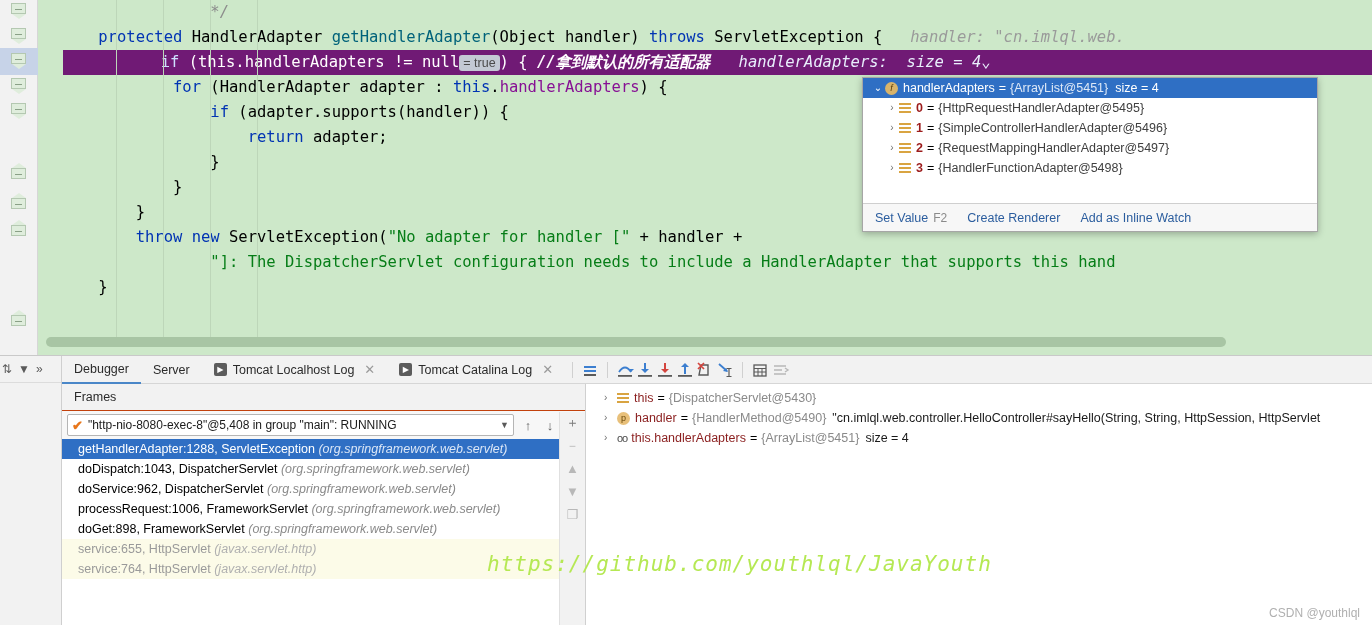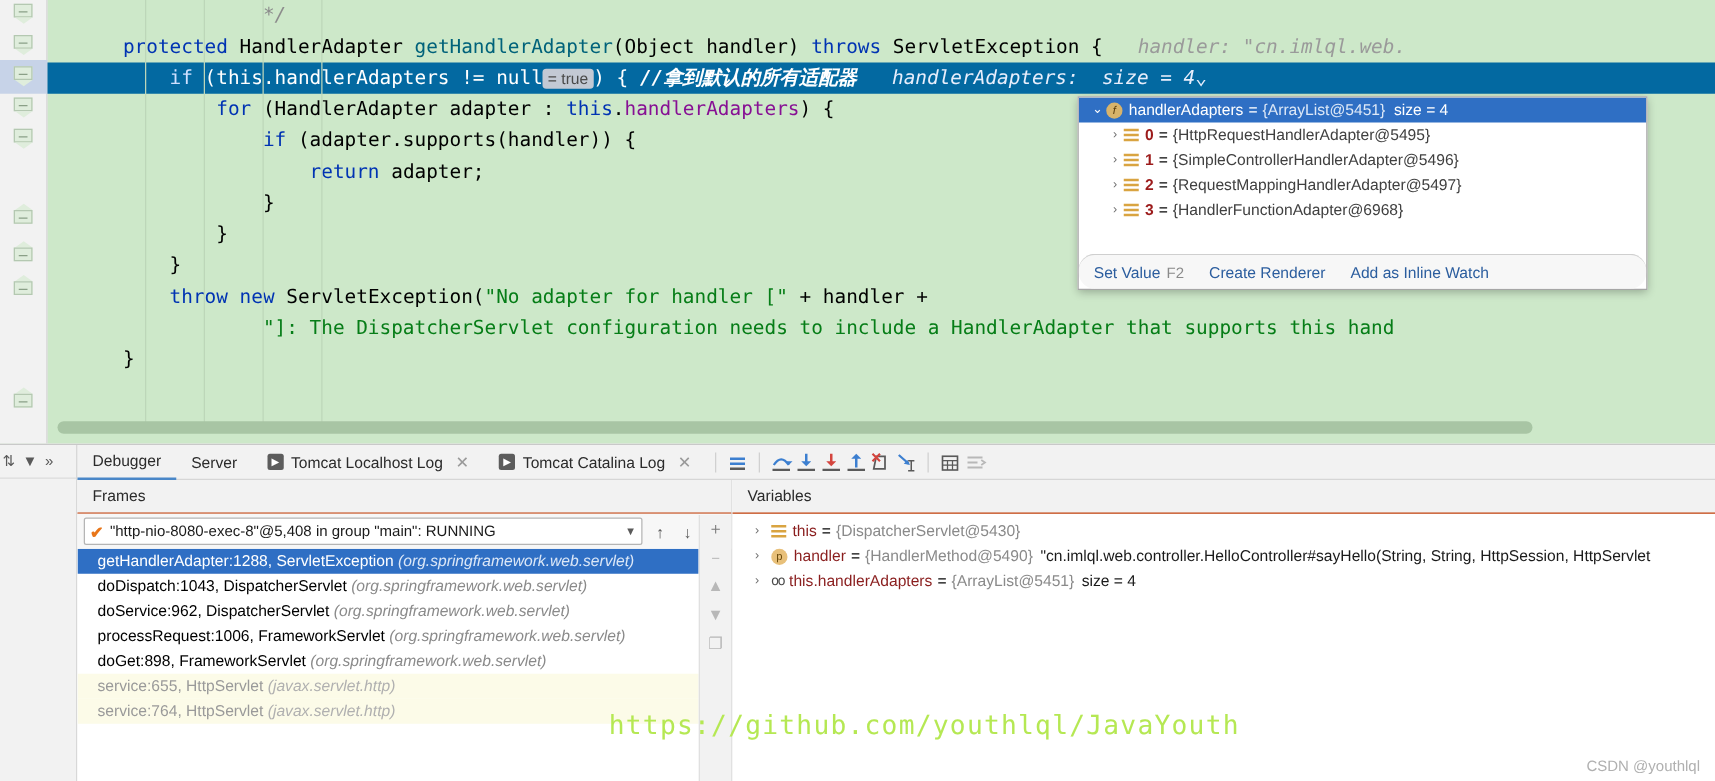--- a/index.html
+++ b/index.html
@@ -46,21 +46,21 @@
 
   #code {
     position: absolute; left: 38px; top: 0; right: 0; height: 340px;
     font-family: "DejaVu Sans Mono", monospace;
     font-size: 15.5px;
     line-height: 25px;
     color: #000000;
     white-space: pre;
   }
   .cl { position: absolute; left: 0; right: 0; height: 25px; padding-left: 23px; }
-  .cl.hl { background: #0369a1; color: #ffffff; }
+  .cl.hl { background: #701a75; color: #ffffff; margin-left: 25px; }
   .kw   { color: #0033b3; }
   .kw-hl{ color: #cfe0ff; }
   .typ  { color: #000000; }
   .mth  { color: #00627a; }
   .fld  { color: #871094; }
   .str  { color: #067d17; }
   .cmt  { color: #8c8c8c; font-style: italic; }
   .hint { color: #9a9a9a; font-style: italic; }
   .hint-hl { color: #e8eefc; font-style: italic; }
   .cmt-hl { color: #ffffff; font-style: italic; font-weight: bold; }
@@ -119,21 +119,21 @@
   .veq { color: #000000; margin: 0 4px; }
   .pop-row.sel .veq { color: #ffffff; }
   .vval { color: #404040; }
   .pop-row.sel .vval { color: #dde8f7; }
   .vsize { color: #000000; margin-left: 7px; }
   .pop-row.sel .vsize { color: #ffffff; }
 
   #pop-footer {
     position: absolute; left: 0; right: 0; bottom: 0; height: 28px;
     border-top: 1px solid #cfcfcf; background: #f7f7f7;
-    display: flex; align-items: center; padding-left: 12px; gap: 20px; border-radius: 13px;
+    display: flex; align-items: center; padding-left: 12px; gap: 20px;
   }
   .pf-link { color: #2b5d9e; font-size: 12.5px; cursor: pointer; }
   .pf-key  { color: #8a8a8a; font-size: 12px; margin-left: 5px; }
 
   
   #bottom {
     position: absolute; left: 0; top: 355px; width: 1372px; height: 270px;
     background: #f2f2f2; border-top: 1px solid #c9c9c9;
   }
   #leftrail {
@@ -234,24 +234,24 @@
   .vgray { color: #8a8a8a; }
   .vstr  { color: #1a1a1a; }
 
   #vars-gutter {
     position: absolute; left: 586px; top: 28px; width: 10px; bottom: 0;
     background: #f2f2f2; border-right: 1px solid #e0e0e0;
   }
 
   
   #watermark {
-    position: absolute; left: 487px; top: 568px;
+    position: absolute; left: 487px; top: 552px;
     font-family: "DejaVu Sans Mono", monospace;
     font-size: 21px; color: #b5e853; letter-spacing: 1px;
-    pointer-events: none; white-space: nowrap;
+    pointer-events: none; white-space: nowrap; font-style: italic;
   }
   #csdn {
     position: absolute; right: 12px; bottom: 5px;
     font-size: 12px; color: #b0b0b0; white-space: nowrap;
   }
 </style>
 </head>
 <body>
 
 <div id="editor">
@@ -351,21 +351,21 @@
       </div>
       <div class="pop-row child">
         <span class="arrow">›</span>
         <span class="ico-list">
           <i></i>
           <i></i>
           <i></i>
         </span>
         <span class="vidx">3</span>
         <span class="veq">=</span>
-        <span class="vval">{HandlerFunctionAdapter@6968}</span>
+        <span class="vval">{HandlerFunctionAdapter@5498}</span>
       </div>
     </div>
   <div id="pop-footer">
     <span>
       <span class="pf-link">Set Value</span><span class="pf-key">F2</span>
     </span>
     <span class="pf-link">Create Renderer</span>
     <span class="pf-link">Add as Inline Watch</span>
   </div>
 </div>
@@ -489,21 +489,20 @@
       <span class="sbtn">＋</span>
       <span class="sbtn dim">－</span>
       <span class="sbtn dim">▲</span>
       <span class="sbtn dim">▼</span>
       <span class="sbtn dim">❐</span>
     </div>
   </div>
 
   <div id="vars-gutter"></div>
   <div id="vars-pane">
-    <div class="pane-hdr">Variables</div>
     <div id="vars-list">
         <div class="vrow">
           <span class="varrow">›</span>
           <span class="ico-list">
             <i></i>
             <i></i>
             <i></i>
           </span>
           <span class="vn-field">this</span>
           <span class="veq">=</span>

